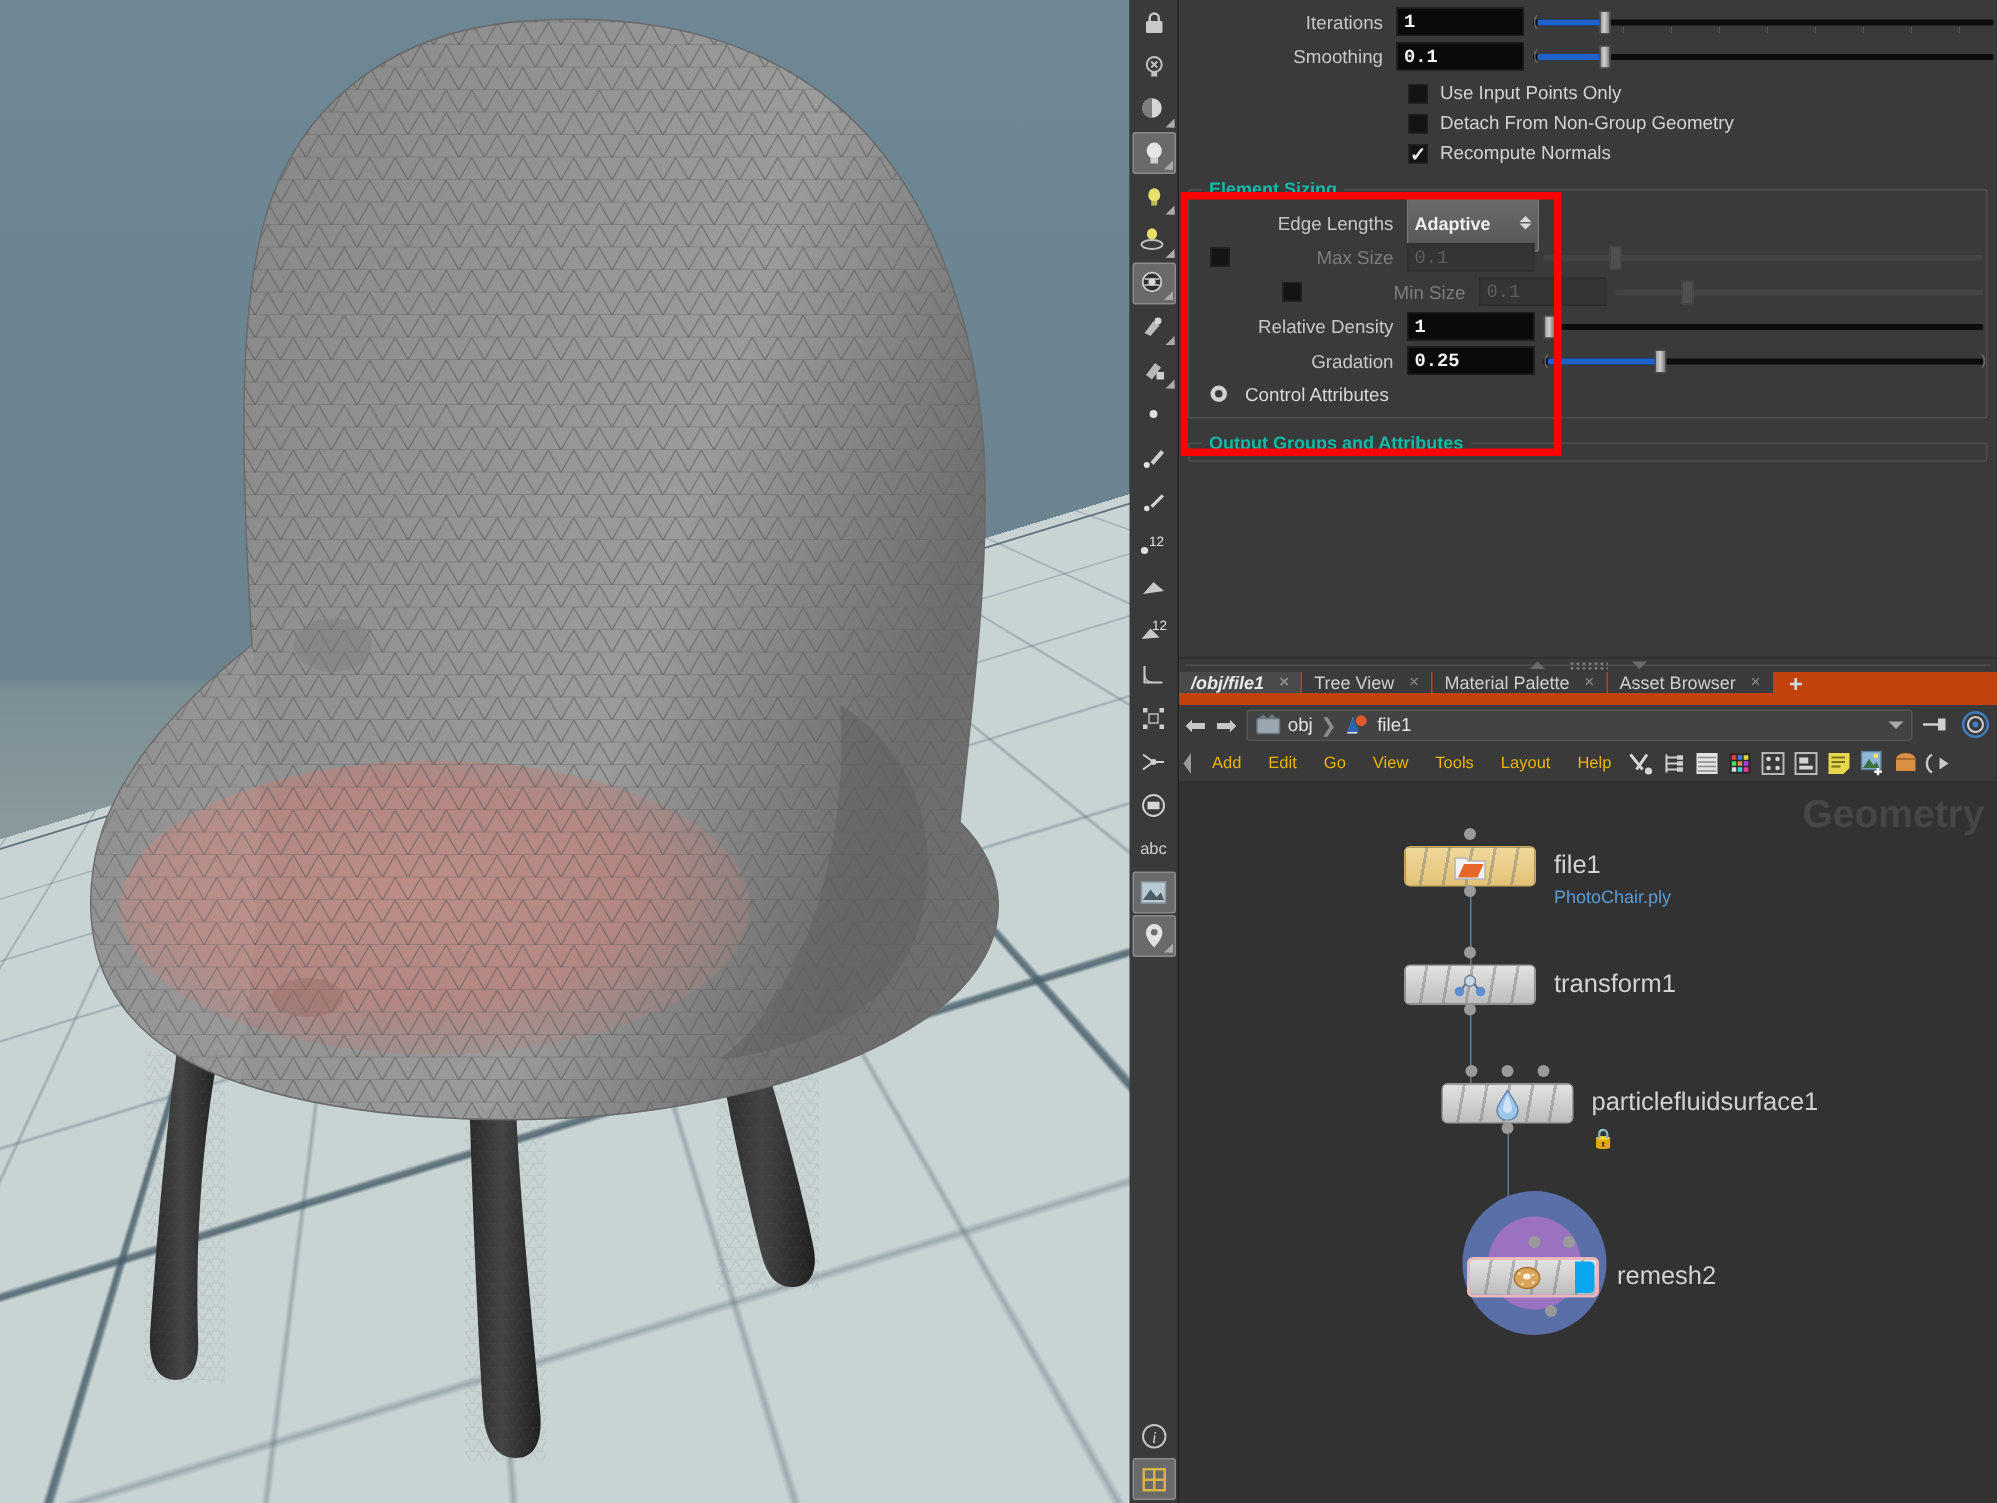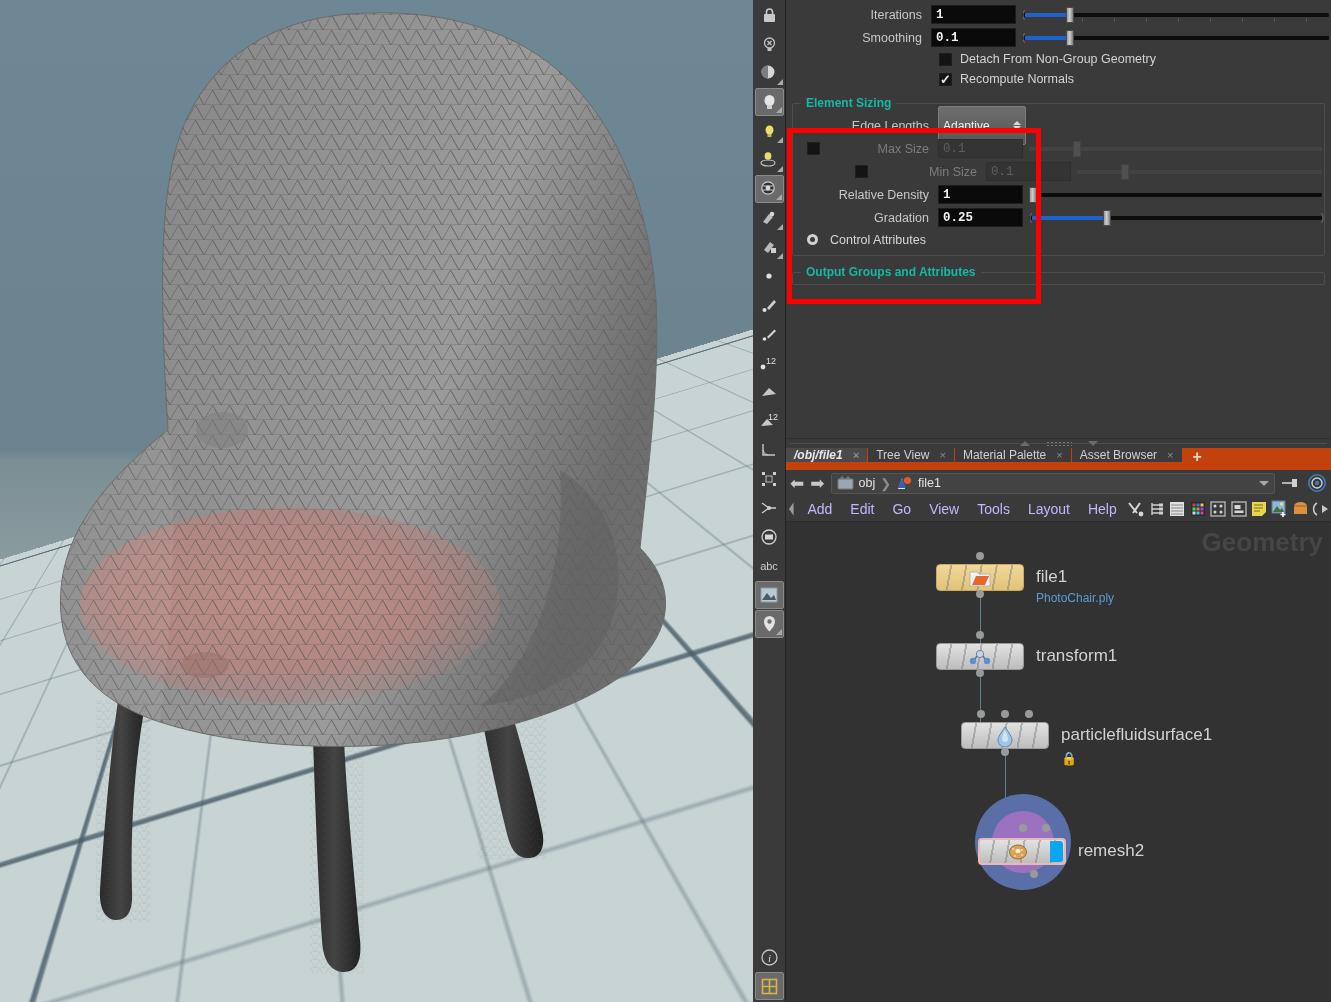--- a/index.html
+++ b/index.html
@@ -139,21 +139,21 @@
     border:1px solid #4e4e4e; border-radius:2px; padding:6px 0 5px 0;
   }
   .group-title{
     position:absolute; left:8px; top:-8px; background:#3a3a3a; padding:0 5px;
     color:#14b8a6; font-size:12px; font-weight:bold;
   }
   .menu-btn{
     width:88px;height:39px;background:linear-gradient(180deg,#6e6e6e,#555);
     border:1px solid #7d7d7d;border-radius:2px;
     display:flex;align-items:center;justify-content:space-between;padding:0 4px;
-    color:#f0f0f0;font-size:12px;font-weight:normal;
+    color:#f0f0f0;font-size:12px;font-weight:bold;
   }
   .menu-btn .spin{ display:flex;flex-direction:column;gap:1px;}
   .tri-u{width:0;height:0;border-left:4px solid transparent;border-right:4px solid transparent;border-bottom:4px solid #d8d8d8;}
   .tri-d{width:0;height:0;border-left:4px solid transparent;border-right:4px solid transparent;border-top:4px solid #d8d8d8;}
   .cb-left{ width:13px;height:13px;background:#141414;border:1px solid #202020;
     position:absolute;left:14px;flex:none;}
   .expand-row{display:flex;align-items:center;height:21px;padding-left:14px;}
   .expand-dot{
     width:11px;height:11px;border-radius:50%;background:#d0d0d0;
     display:flex;align-items:center;justify-content:center;flex:none;
@@ -210,21 +210,21 @@
   .path-seg{color:#e2e2e2;font-size:12.5px;white-space:nowrap;}
   .path-sep{color:#8c8c8c;font-size:13px;}
   .path-caret{margin-left:auto;width:0;height:0;border-left:5px solid transparent;border-right:5px solid transparent;border-top:5px solid #a8a8a8;}
 
   
   #menubar{
     position:absolute;left:0;top:496px;width:545px;height:26px;
     background:#3a3a3a;display:flex;align-items:center;gap:0;padding-left:2px;
     border-bottom:1px solid #2b2b2b;
   }
-  .mb-item{color:#c4b5fd;font-size:14px;padding:0 9px;}
+  .mb-item{color:#eab308;font-size:11px;padding:0 9px;}
   .mb-icon{width:22px;height:20px;display:flex;align-items:center;justify-content:center;}
 
   
   #graph{
     position:absolute;left:0;top:522px;width:545px;height:480px;
     background:#323232;overflow:hidden;
   }
   #graph-title{
     position:absolute;right:8px;top:5px;color:#464646;font-size:26px;font-weight:bold;
   }
@@ -516,20 +516,24 @@
         <div class="pr-label">Smoothing</div>
         <div class="pr-field">0.1</div>
         <div class="slider">
           <div class="sl-track"></div>
           <div class="sl-cap" style="left:0;">(</div>
           <div class="sl-fill" style="width:42px;"></div>
           <div class="sl-handle" style="left:44px;"></div>
         </div>
       </div>
 
+      <div class="cb-row" style="margin-top:3px;">
+        <span class="cb"></span>
+        <span class="cb-label">Use Input Points Only</span>
+      </div>
       <div class="cb-row">
         <span class="cb"></span>
         <span class="cb-label">Detach From Non-Group Geometry</span>
       </div>
       <div class="cb-row">
         <span class="cb checked"></span>
         <span class="cb-label">Recompute Normals</span>
       </div>
 
       <div class="group-box" style="margin-top:14px;">

